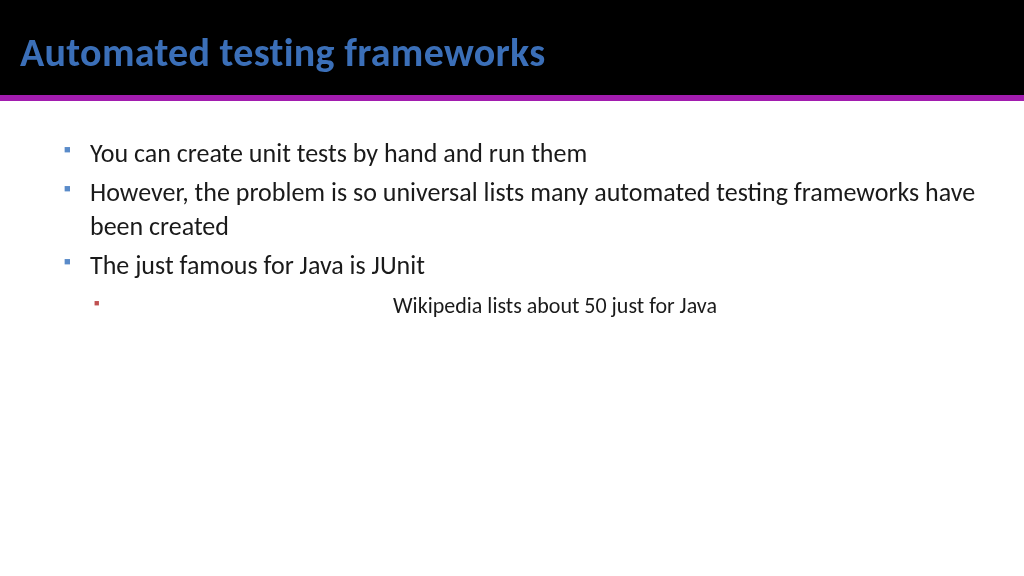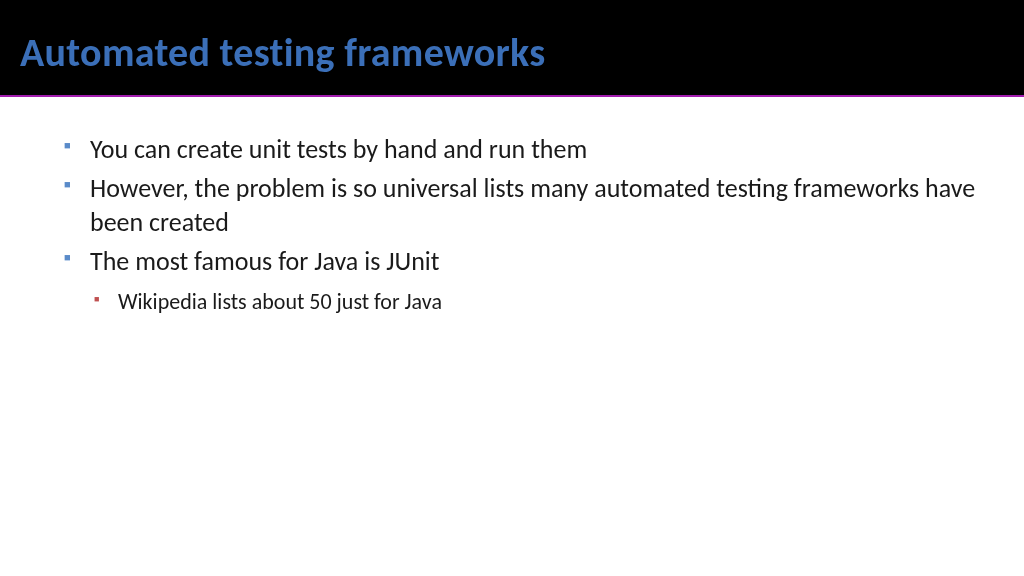--- a/index.html
+++ b/index.html
@@ -10,21 +10,21 @@
     body {
       width: 1024px;
       height: 576px;
       font-family: Calibri, 'Segoe UI', Arial, sans-serif;
       background: #ffffff;
       overflow: hidden;
     }
     .header {
       background: #000000;
       padding: 28px 20px 18px 20px;
-      border-bottom: 2px solid #a21caf;
+      border-bottom: 6px solid #a21caf;
     }
     .title {
       color: #3b6fb8;
       font-size: 40px;
       font-weight: bold;
       letter-spacing: 0.3px;
     }
     .content {
       padding: 36px 32px 20px 60px;
     }
@@ -43,20 +43,21 @@
       content: "■";
       position: absolute;
       left: 4px;
       top: 6px;
       color: #5a8bc9;
       font-size: 11px;
     }
     .level2 {
       margin-top: 10px;
       margin-bottom: 6px;
+      text-align: center;
     }
     .level2 > li {
       position: relative;
       padding-left: 28px;
       font-size: 22px;
       color: #1a1a1a;
       margin-bottom: 10px;
       line-height: 1.3;
     }
     .level2 > li::before {
@@ -77,21 +78,21 @@
 
 <div class="content">
   <ul class="level1">
     <li>
       <span>You can create unit tests by hand and run them</span>
     </li>
     <li>
       <span>However, the problem is so universal lists many automated testing frameworks have been created</span>
     </li>
     <li>
-      <span>The most famous for Java is JUnit</span>
+      <span>The just famous for Java is JUnit</span>
       <ul class="level2">
         <li>
           <span>Wikipedia lists about 50 just for Java</span>
         </li>
       </ul>
     </li>
   </ul>
 </div>
 
 </body></html>

